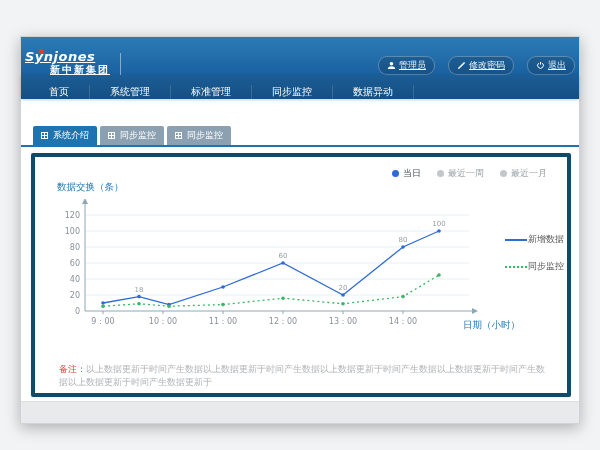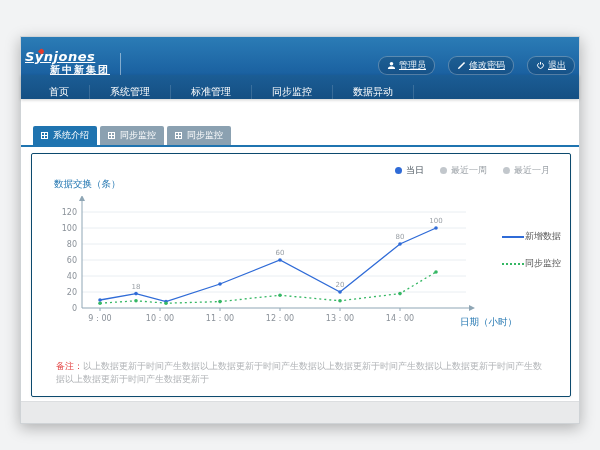--- a/index.html
+++ b/index.html
@@ -32,21 +32,21 @@
   .tabs{position:absolute;left:12px;top:89px;display:flex;gap:3px;}
   .tab{height:19px;padding:0 8px;display:flex;align-items:center;gap:5px;color:#fff;
        font-size:9px;background:#8ba1b1;cursor:pointer;border-radius:2px 2px 0 0;}
   .tab.active{background:#1f74b0;}
   .tab-icon{width:7px;height:7px;border:1px solid #fff;
             background:linear-gradient(#fff,#fff) center/1px 100% no-repeat,
                        linear-gradient(#fff,#fff) center/100% 1px no-repeat;}
   .tab-underline{position:absolute;left:0;top:108px;width:100%;height:2px;background:#1f74b0;}
   
   .card{position:absolute;left:10px;top:116px;width:540px;height:244px;background:#fff;
-        border:1px solid #0c4a6e;border-radius:2px;box-shadow:0 1px 3px rgba(0,0,0,.07);}
+        border:4px solid #0c4a6e;border-radius:2px;box-shadow:0 1px 3px rgba(0,0,0,.07);}
   .filters{position:absolute;right:20px;top:10px;display:flex;gap:16px;}
   .filter{display:flex;align-items:center;gap:4px;font-size:9px;color:#9aa0a6;cursor:pointer;}
   .filter .dot{width:7px;height:7px;border-radius:50%;background:#c2c7cc;}
   .filter.active{color:#44505a;}
   .filter.active .dot{background:#2f6bd7;}
   .ylabel{position:absolute;left:22px;top:24px;font-size:9.5px;color:#1f74b0;}
   .xlabel{position:absolute;left:428px;top:162px;font-size:9.5px;color:#1f74b0;pointer-events:none;}
   .chart{position:absolute;left:14px;top:42px;}
   .series-legend{position:absolute;left:470px;top:76px;display:flex;flex-direction:column;gap:14px;}
   .slg-row{display:flex;align-items:center;gap:1px;cursor:pointer;}

